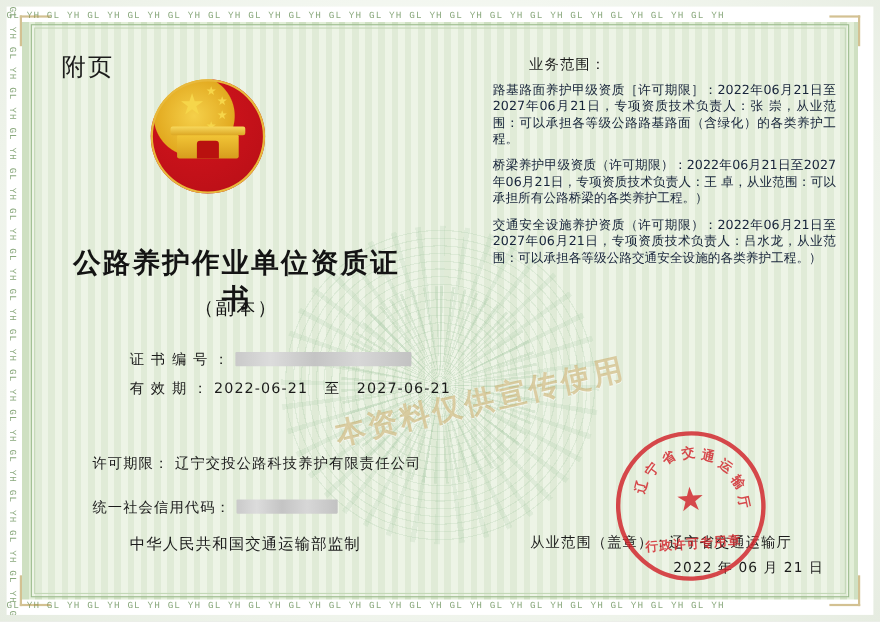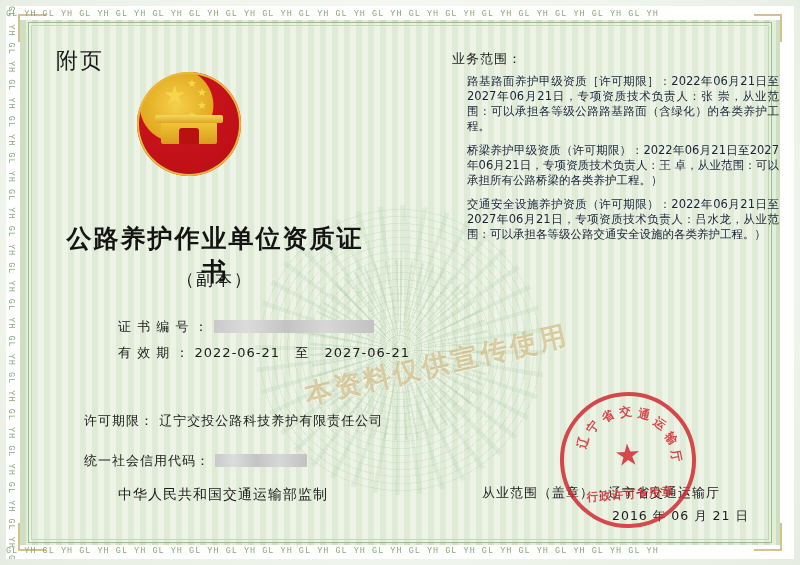--- a/index.html
+++ b/index.html
@@ -133,22 +133,23 @@
   .f-certno{left:118px;top:318px;}
   .f-valid{left:118px;top:344px;}
   .f-company{left:84px;top:412px;}
   .f-credit{left:84px;top:452px;}
   .f-footer{left:118px;top:486px;font-size:14px;}
 
   
   .scope-title{
     position:absolute;left:452px;top:50px;font-size:13px;color:#1b1b1b;letter-spacing:1px;
     font-family:"DejaVu Sans","Liberation Sans",sans-serif;
-  }
-  .scope-list{position:absolute;left:467px;top:74px;width:312px;}
+    padding-left:29px;
+  }
+  .scope-list{position:absolute;left:448px;top:74px;width:312px;}
   .scope-item{
     font-size:11.5px;line-height:15px;color:#16233a;text-align:justify;margin-bottom:9px;
     font-family:"DejaVu Sans","Liberation Sans",sans-serif;
   }
 
   
   .issuer{
     position:absolute;left:482px;top:484px;font-size:13px;color:#1b1b1b;letter-spacing:1px;
     font-family:"DejaVu Sans","Liberation Sans",sans-serif;
   }
@@ -258,21 +259,21 @@
   <div class="field f-footer">中华人民共和国交通运输部监制</div>
 
   <div class="scope-title">业务范围：</div>
   <div class="scope-list">
     <div class="scope-item">路基路面养护甲级资质［许可期限］：2022年06月21日至2027年06月21日，专项资质技术负责人：张 崇，从业范围：可以承担各等级公路路基路面（含绿化）的各类养护工程。</div>
     <div class="scope-item">桥梁养护甲级资质（许可期限）：2022年06月21日至2027年06月21日，专项资质技术负责人：王 卓，从业范围：可以承担所有公路桥梁的各类养护工程。）</div>
     <div class="scope-item">交通安全设施养护资质（许可期限）：2022年06月21日至2027年06月21日，专项资质技术负责人：吕水龙，从业范围：可以承担各等级公路交通安全设施的各类养护工程。）</div>
   </div>
 
   <div class="issuer">从业范围（盖章）：辽宁省交通运输厅</div>
-  <div class="issue-date">2016 年 06 月 21 日</div>
+  <div class="issue-date">2022 年 06 月 21 日</div>
 
   <div class="seal">
     <div class="ring-text">
       <span style="transform:rotate(-72deg) translate(0,-56px) rotate(0deg)">辽</span>
       <span style="transform:rotate(-50deg) translate(0,-56px) rotate(0deg)">宁</span>
       <span style="transform:rotate(-28deg) translate(0,-56px) rotate(0deg)">省</span>
       <span style="transform:rotate(-6deg) translate(0,-56px) rotate(0deg)">交</span>
       <span style="transform:rotate(16deg) translate(0,-56px) rotate(0deg)">通</span>
       <span style="transform:rotate(38deg) translate(0,-56px) rotate(0deg)">运</span>
       <span style="transform:rotate(60deg) translate(0,-56px) rotate(0deg)">输</span>

